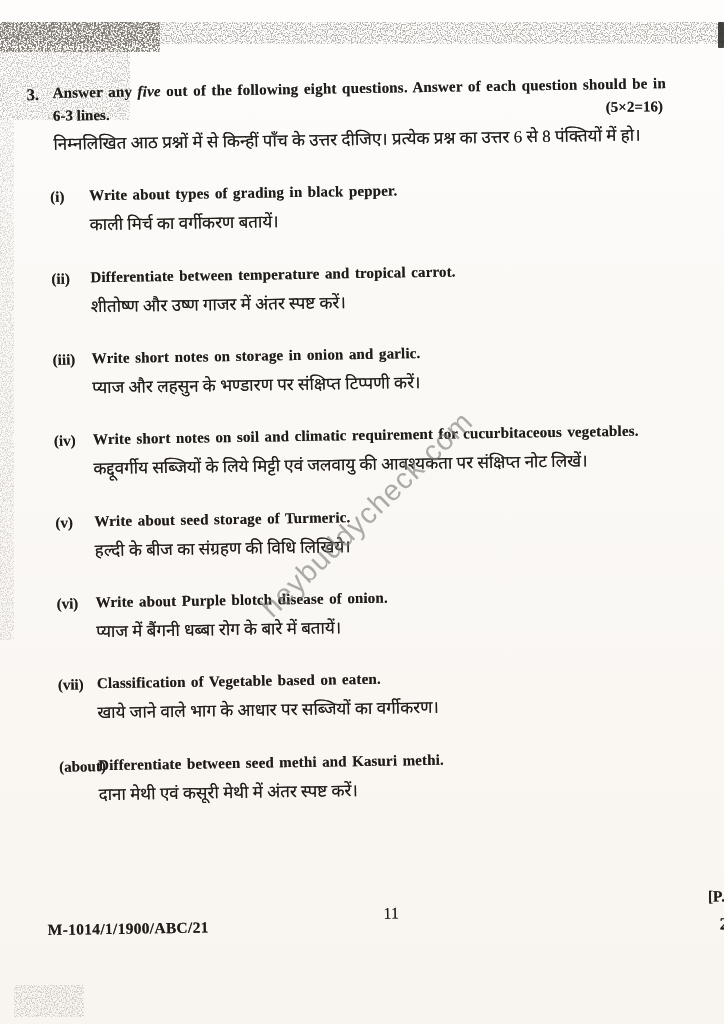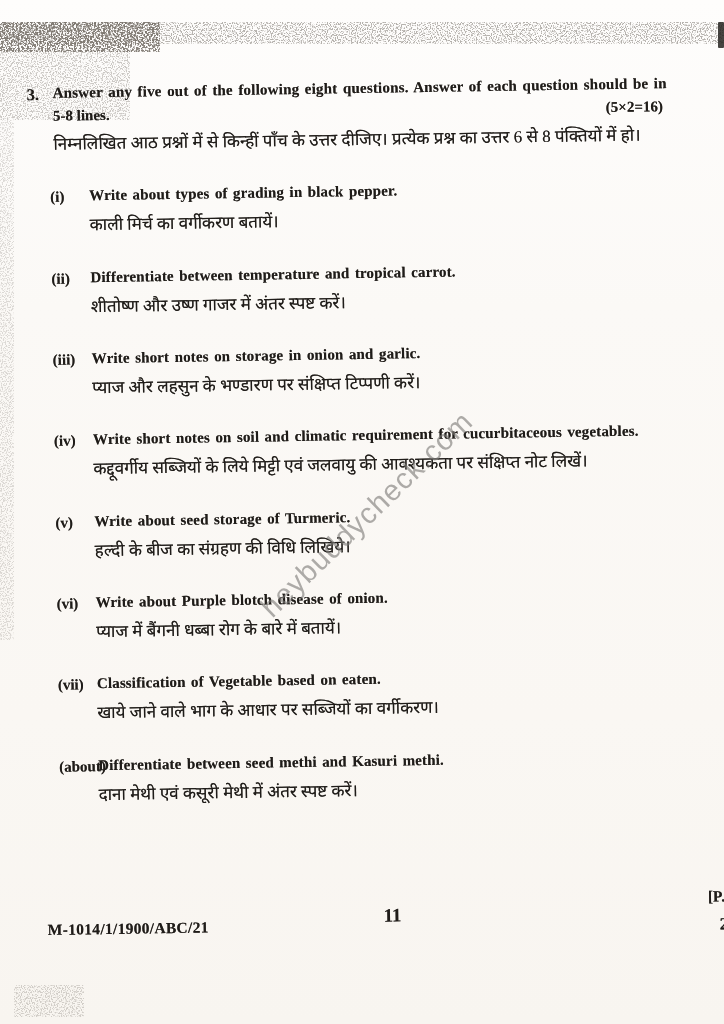--- a/index.html
+++ b/index.html
@@ -36,21 +36,21 @@
   .qnum {
     width: 26px; flex: 0 0 26px;
     font-weight: 700; font-size: 16.5px;
   }
   .intro-text { flex: 1; min-width: 0; }
   .en-line1 {
     font-size: 15px; font-weight: 600;
     letter-spacing: .2px; word-spacing: 1.5px;
     white-space: nowrap;
   }
-  .en-line1 .emph { }
+  .en-line1 .emph { font-style: italic; }
   .en-line2 {
     display: flex; justify-content: space-between;
     font-size: 15px; font-weight: 600;
     margin-top: 6px;
   }
   .hi {
     font-family: "Liberation Serif", "DejaVu Sans", serif;
     font-size: 17px; line-height: 1.55;
   }
   .intro-hi { margin-top: 7px; }
@@ -82,21 +82,21 @@
     pointer-events: none;
     white-space: nowrap;
   }
 
   .footer-code {
     position: absolute; left: 42px; top: 916px;
     font-weight: 700; font-size: 15.5px; letter-spacing: .3px;
   }
   .footer-page {
     position: absolute; left: 378px; top: 905px;
-    font-weight: 700; font-size: 19px;
+    font-weight: 400; font-size: 16px;
   }
   .footer-pto {
     position: absolute; right: -6px; top: 893px;
     font-weight: 700; font-size: 15.5px;
   }
   .footer-21 {
     position: absolute; right: -7px; top: 920px;
     font-weight: 700; font-size: 17px;
   }
 </style>
@@ -130,21 +130,21 @@
   </svg>
   <div class="edge-tick"></div>
 
   <div class="content scan-ink">
 
     <div class="intro-row">
       <div class="qnum">3.</div>
       <div class="intro-text">
         <div class="en-line1"><span>Answer any </span><span class="emph">five</span><span> out of the following eight questions. Answer of each question should be in</span></div>
         <div class="en-line2">
-          <span>5-8 lines.</span>
+          <span>6-3 lines.</span>
           <span>(5×2=16)</span>
         </div>
         <div class="hi intro-hi">निम्नलिखित आठ प्रश्नों में से किन्हीं पाँच के उत्तर दीजिए। प्रत्येक प्रश्न का उत्तर 6 से 8 पंक्तियों में हो।</div>
       </div>
     </div>
 
     <div class="questions">
       <div class="q-item">
         <span class="q-label">(i)</span>
         <div class="q-body">

